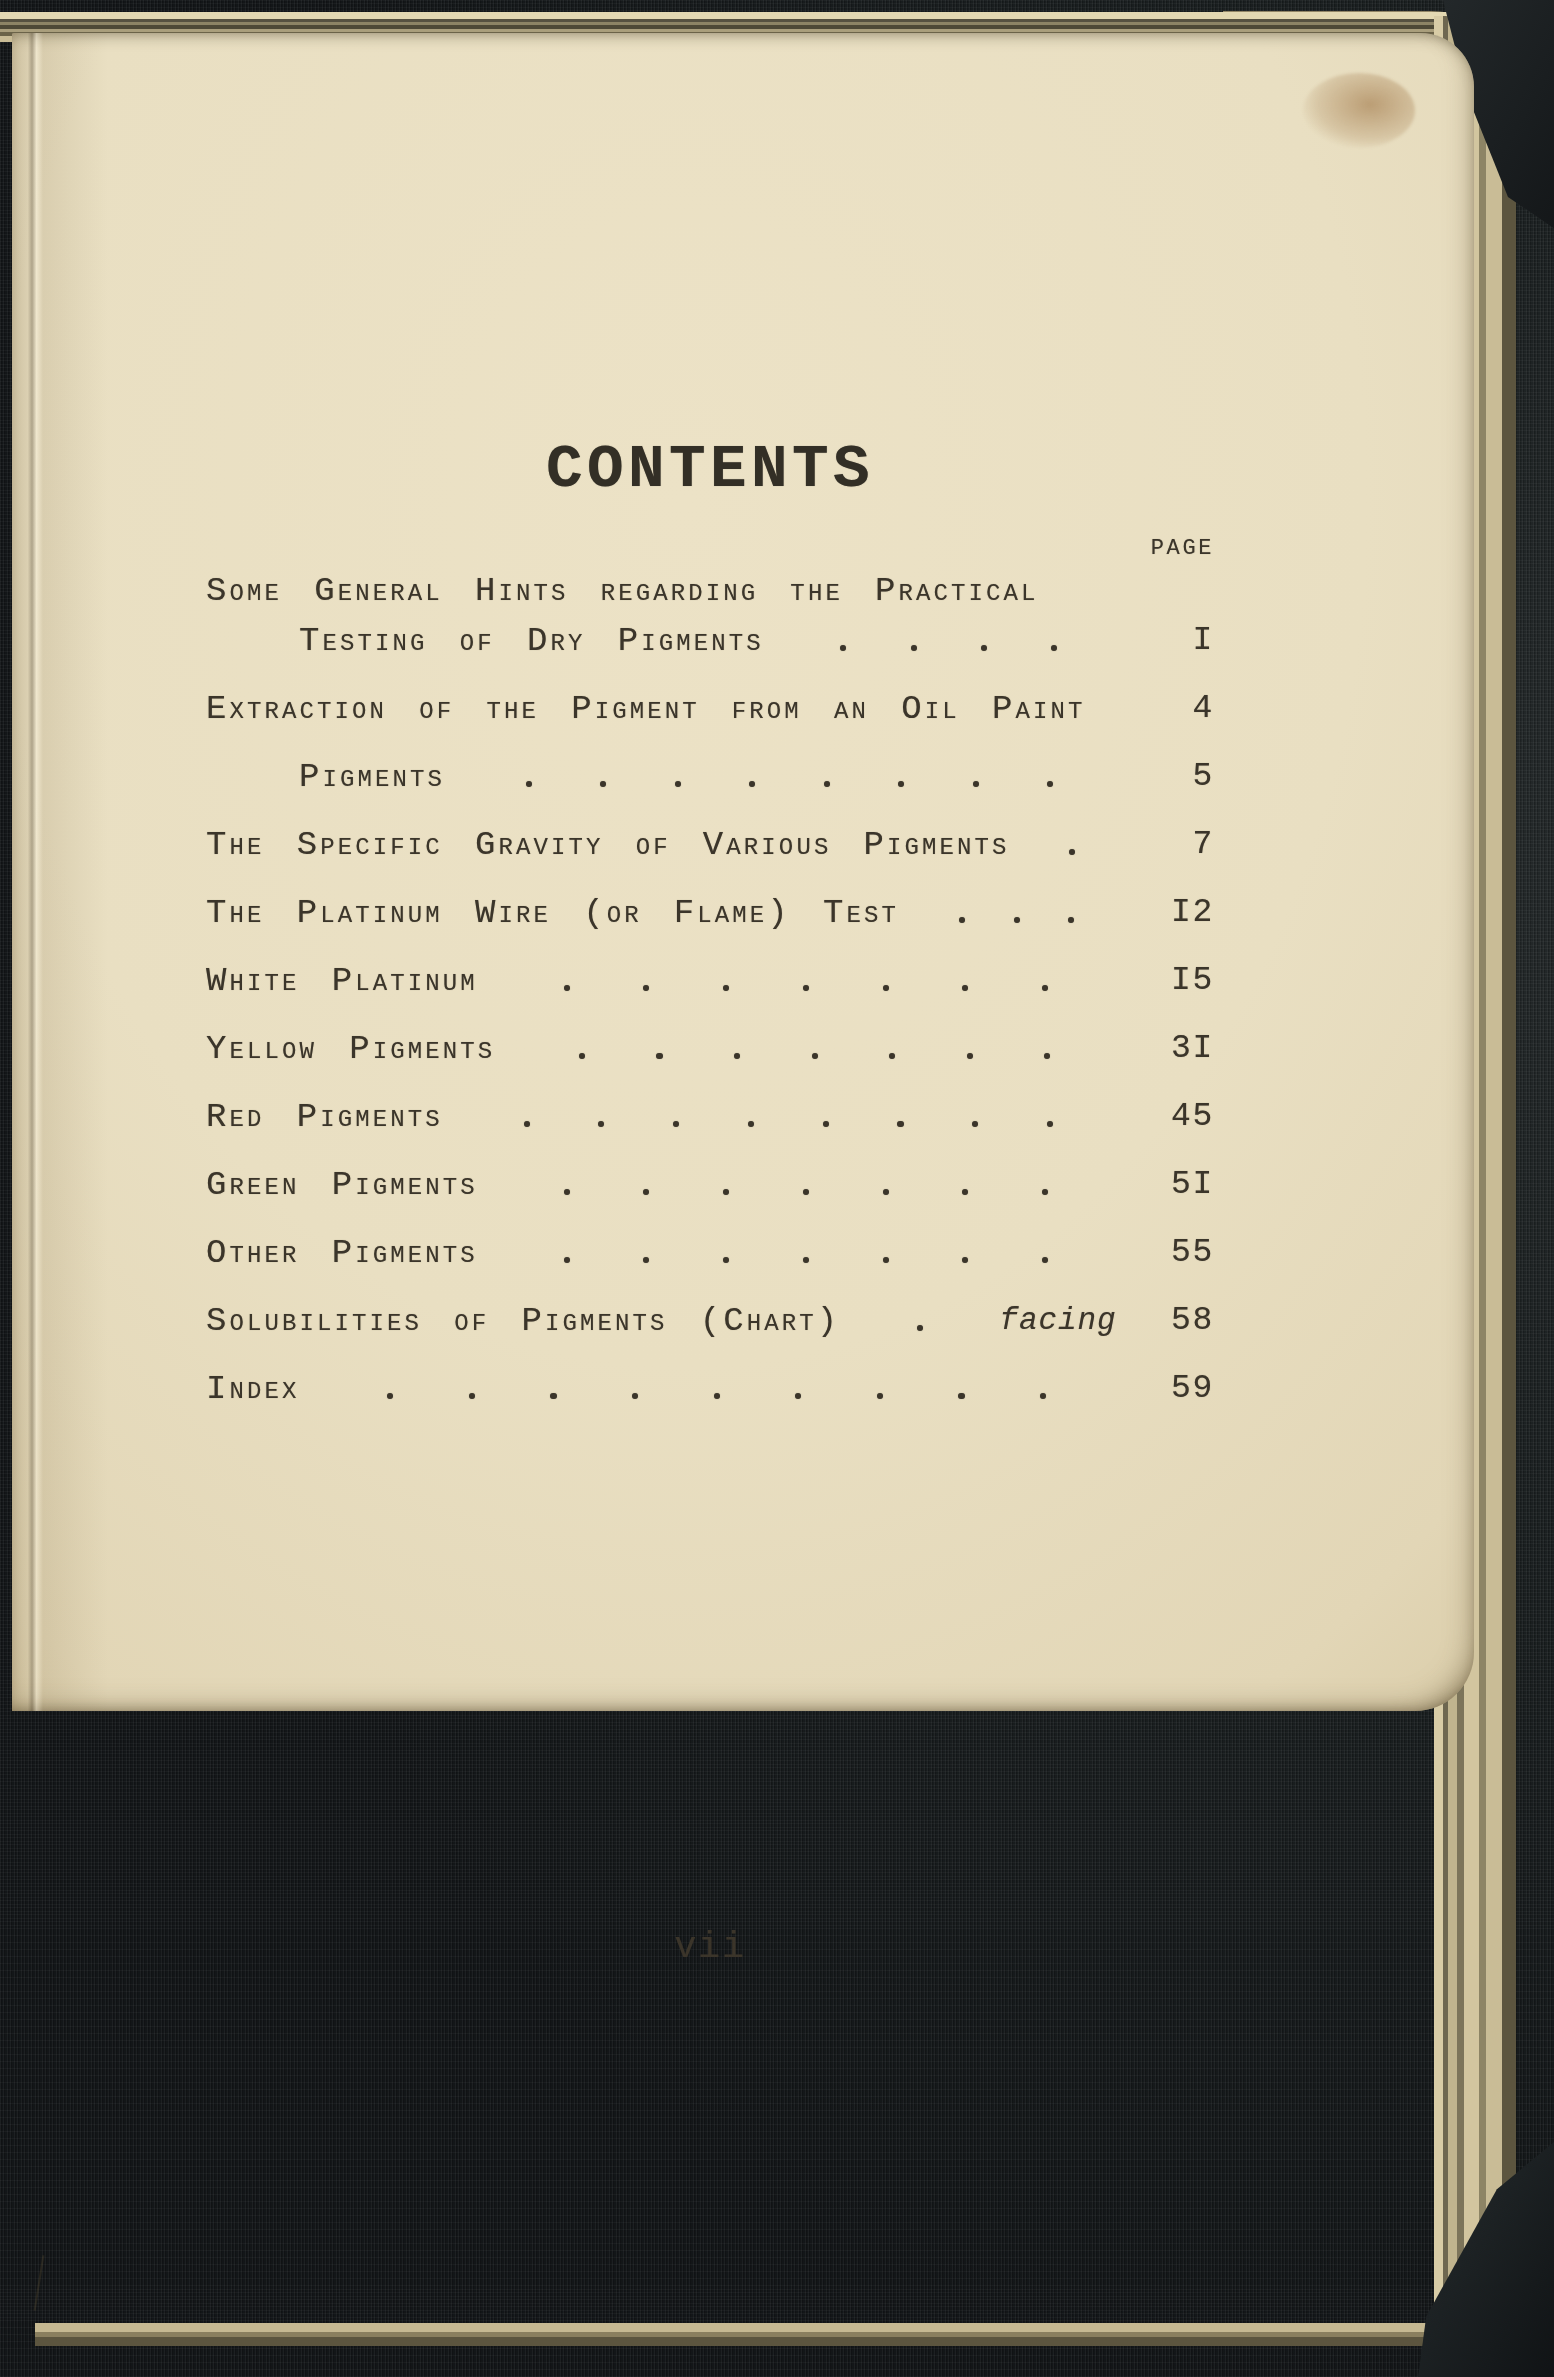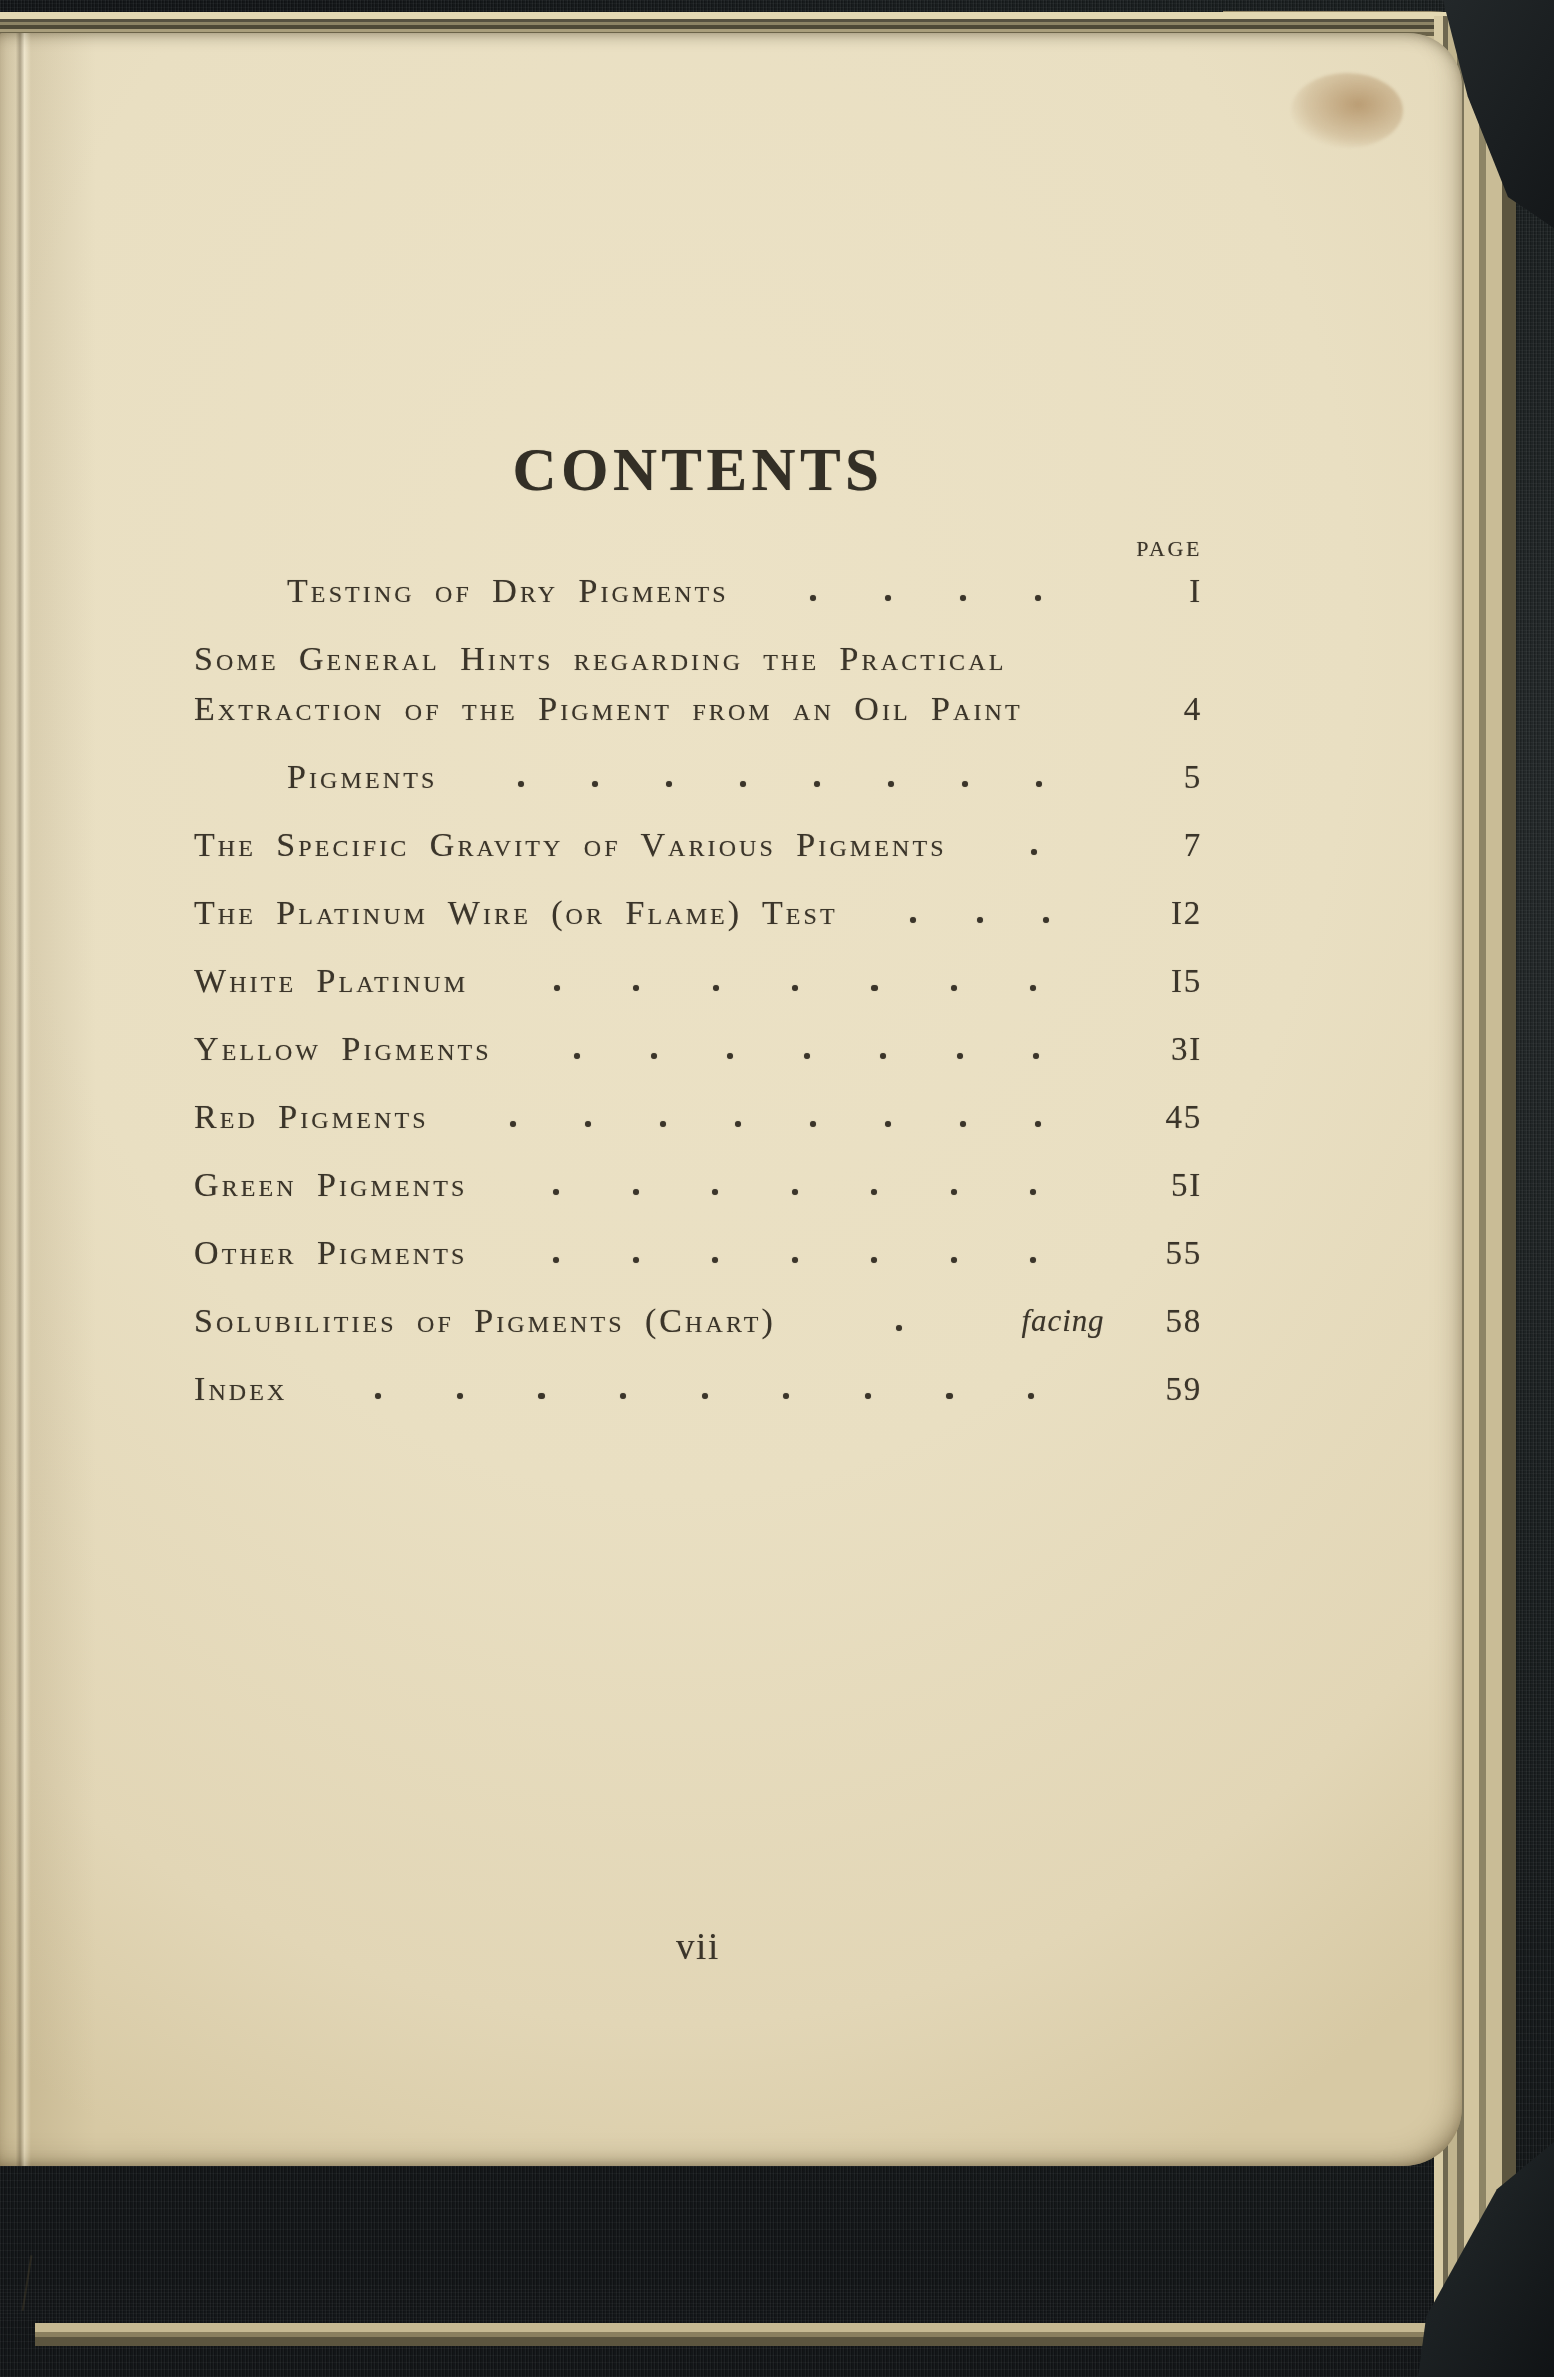--- a/index.html
+++ b/index.html
@@ -57,28 +57,29 @@
     background:linear-gradient(120deg,#23282a 0%,#1a1e20 60%,#141719 100%);
     clip-path:polygon(0 0,100% 0,100% 100%,58% 86%,22% 42%);
   }
   .cover-corner-br{
     position:absolute;left:1418px;top:2142px;width:136px;height:236px;
     background:linear-gradient(300deg,#101315 0%,#1c2123 55%,#272c2e 100%);
     clip-path:polygon(100% 0,100% 100%,0 100%,6% 74%,58% 20%);
   }
   
   .page{
-    position:absolute;left:0;top:33px;width:1462px;height:2133px;
+    position:absolute;left:12px;top:33px;width:1462px;height:1678px;
     border-radius:1.7px 54px 59px 0;
     background:radial-gradient(ellipse 1310px 1660px at 46% 28%,
       #ece2c6 0%, var(--paper) 52%, #e2d6b6 84%, #d7c9a4 100%);
     box-shadow:
       inset 0 10.5px 17.5px -12.2px rgba(70,60,35,.75),
       inset -14px -14px 30px -17.5px rgba(90,75,45,.65),
       inset 0 -8.7px 14px -10.5px rgba(80,65,40,.55);
+    font-family: Liberation Mono, monospace;
   }
   .gutter{
     position:absolute;left:0;top:0;bottom:0;width:96px;
     border-radius:1.7px 0 0 0;
     background:linear-gradient(to right,
       rgba(120,100,60,0.26) 0, rgba(120,100,60,0.12) 15.7px,
       rgba(60,48,28,0.34) 20px, rgba(255,250,235,0.28) 24.5px,
       rgba(120,100,60,0.14) 31px, rgba(120,100,60,0) 96px);
   }
   .corner-stain{
@@ -160,37 +161,37 @@
 <div class="page">
   <div class="gutter"></div>
   <div class="corner-stain"></div>
   <div class="crease"></div>
 
   <h1 class="page-title">CONTENTS</h1>
 
   <div class="page-col-header">PAGE</div>
 
   <div class="toc" id="toc-list">
-      <div class="toc-row indent">
-    <span class="toc-label">Testing of Dry Pigments</span>
-    <span class="leader">
-          <span class="dot"></span>
-          <span class="dot"></span>
-          <span class="dot"></span>
-          <span class="dot"></span>
-        </span>
-
-    <span class="pagenum">I</span>
-  </div>
       <div class="toc-row tight">
     <span class="toc-label">Some General Hints regarding the Practical</span>
     <span class="leader"></span>
 
     <span class="pagenum"></span>
   </div>
+      <div class="toc-row indent">
+    <span class="toc-label">Testing of Dry Pigments</span>
+    <span class="leader">
+          <span class="dot"></span>
+          <span class="dot"></span>
+          <span class="dot"></span>
+          <span class="dot"></span>
+        </span>
+
+    <span class="pagenum">I</span>
+  </div>
       <div class="toc-row">
     <span class="toc-label">Extraction of the Pigment from an Oil Paint</span>
     <span class="leader"></span>
 
     <span class="pagenum">4</span>
   </div>
       <div class="toc-row indent">
     <span class="toc-label">Pigments</span>
     <span class="leader">
           <span class="dot"></span>

